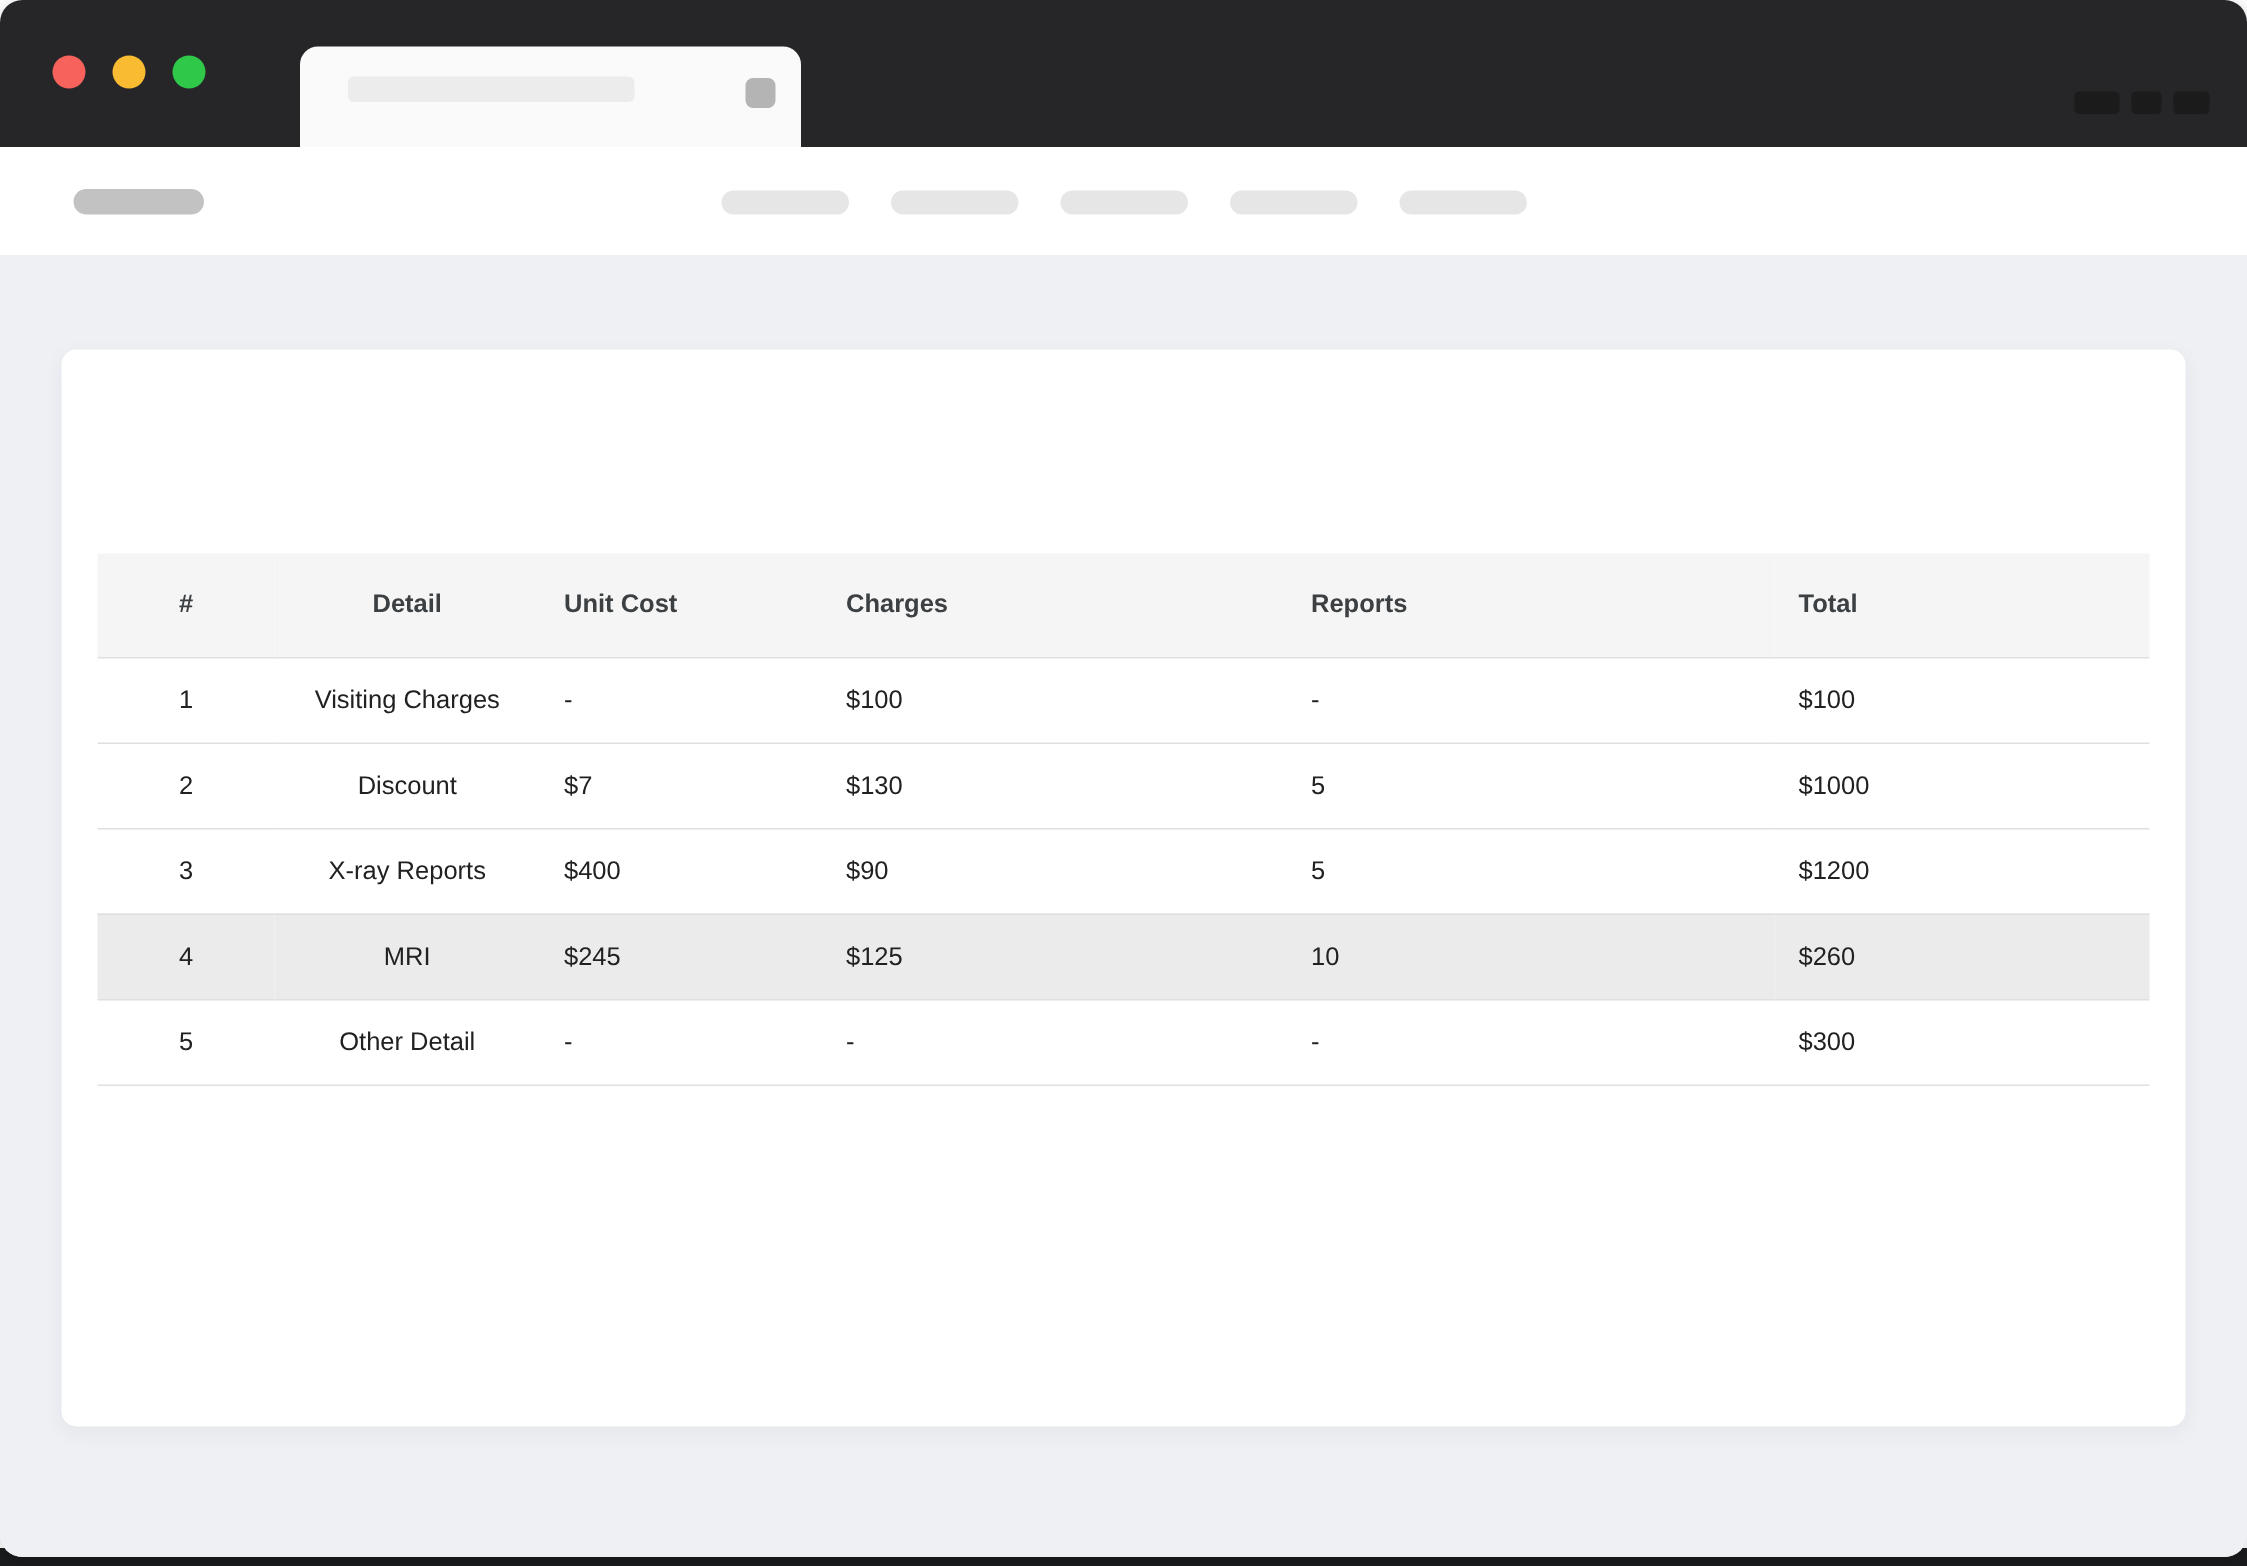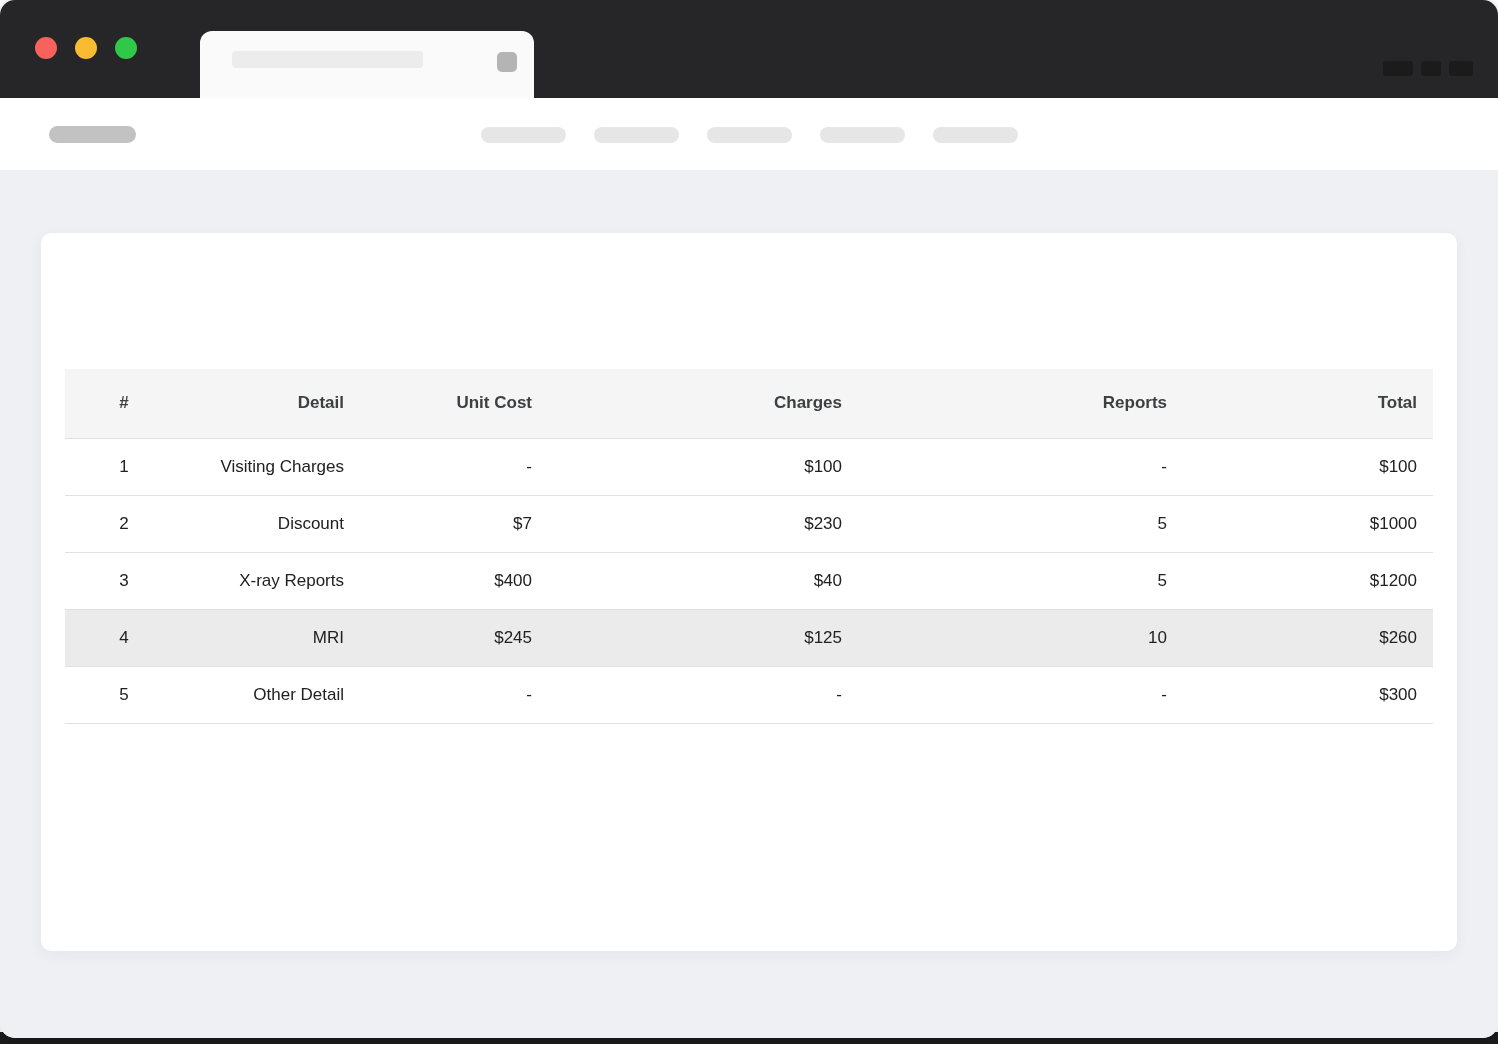--- a/index.html
+++ b/index.html
@@ -83,23 +83,23 @@
     font-weight: 700; height: 69px;
     border-bottom: 1px solid var(--row-border, #e0e0e0);
   }
   td {
     color: var(--cell-text, #212121);
     font-weight: 400; height: 57px;
     border-bottom: 1px solid var(--row-border, #e0e0e0);
     background: #ffffff;
   }
   tr.highlighted td { background: var(--highlight-row-bg, #ebebeb); }
-  .al-left { text-align: right; }
+  .al-left { text-align: center; }
   .al-center { text-align: center; }
-  .al-right { text-align: right; }
+  .al-right { text-align: left; }
 </style>
 </head>
 <body>
 
 <div class="screen">
   <div class="bottom-strip"></div>
 
   <div class="window">
 
     <div class="titlebar">
@@ -160,29 +160,29 @@
                   <td class="al-left">Visiting Charges</td>
                   <td class="al-right">-</td>
                   <td class="al-right">$100</td>
                   <td class="al-right">-</td>
                   <td class="al-right">$100</td>
                 </tr>
                 <tr>
                   <td class="al-center">2</td>
                   <td class="al-left">Discount</td>
                   <td class="al-right">$7</td>
-                  <td class="al-right">$230</td>
+                  <td class="al-right">$130</td>
                   <td class="al-right">5</td>
                   <td class="al-right">$1000</td>
                 </tr>
                 <tr>
                   <td class="al-center">3</td>
                   <td class="al-left">X-ray Reports</td>
                   <td class="al-right">$400</td>
-                  <td class="al-right">$40</td>
+                  <td class="al-right">$90</td>
                   <td class="al-right">5</td>
                   <td class="al-right">$1200</td>
                 </tr>
                 <tr class="highlighted">
                   <td class="al-center">4</td>
                   <td class="al-left">MRI</td>
                   <td class="al-right">$245</td>
                   <td class="al-right">$125</td>
                   <td class="al-right">10</td>
                   <td class="al-right">$260</td>

